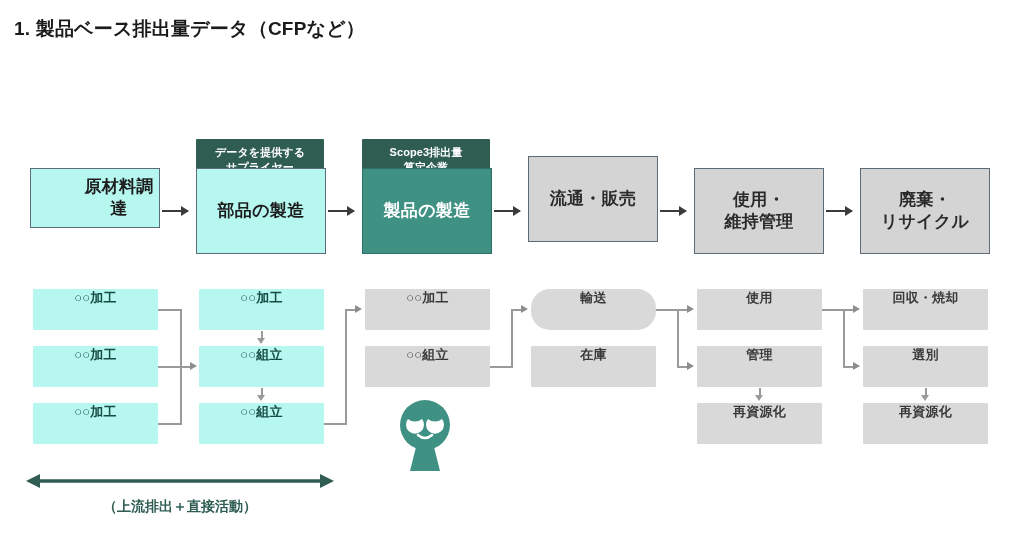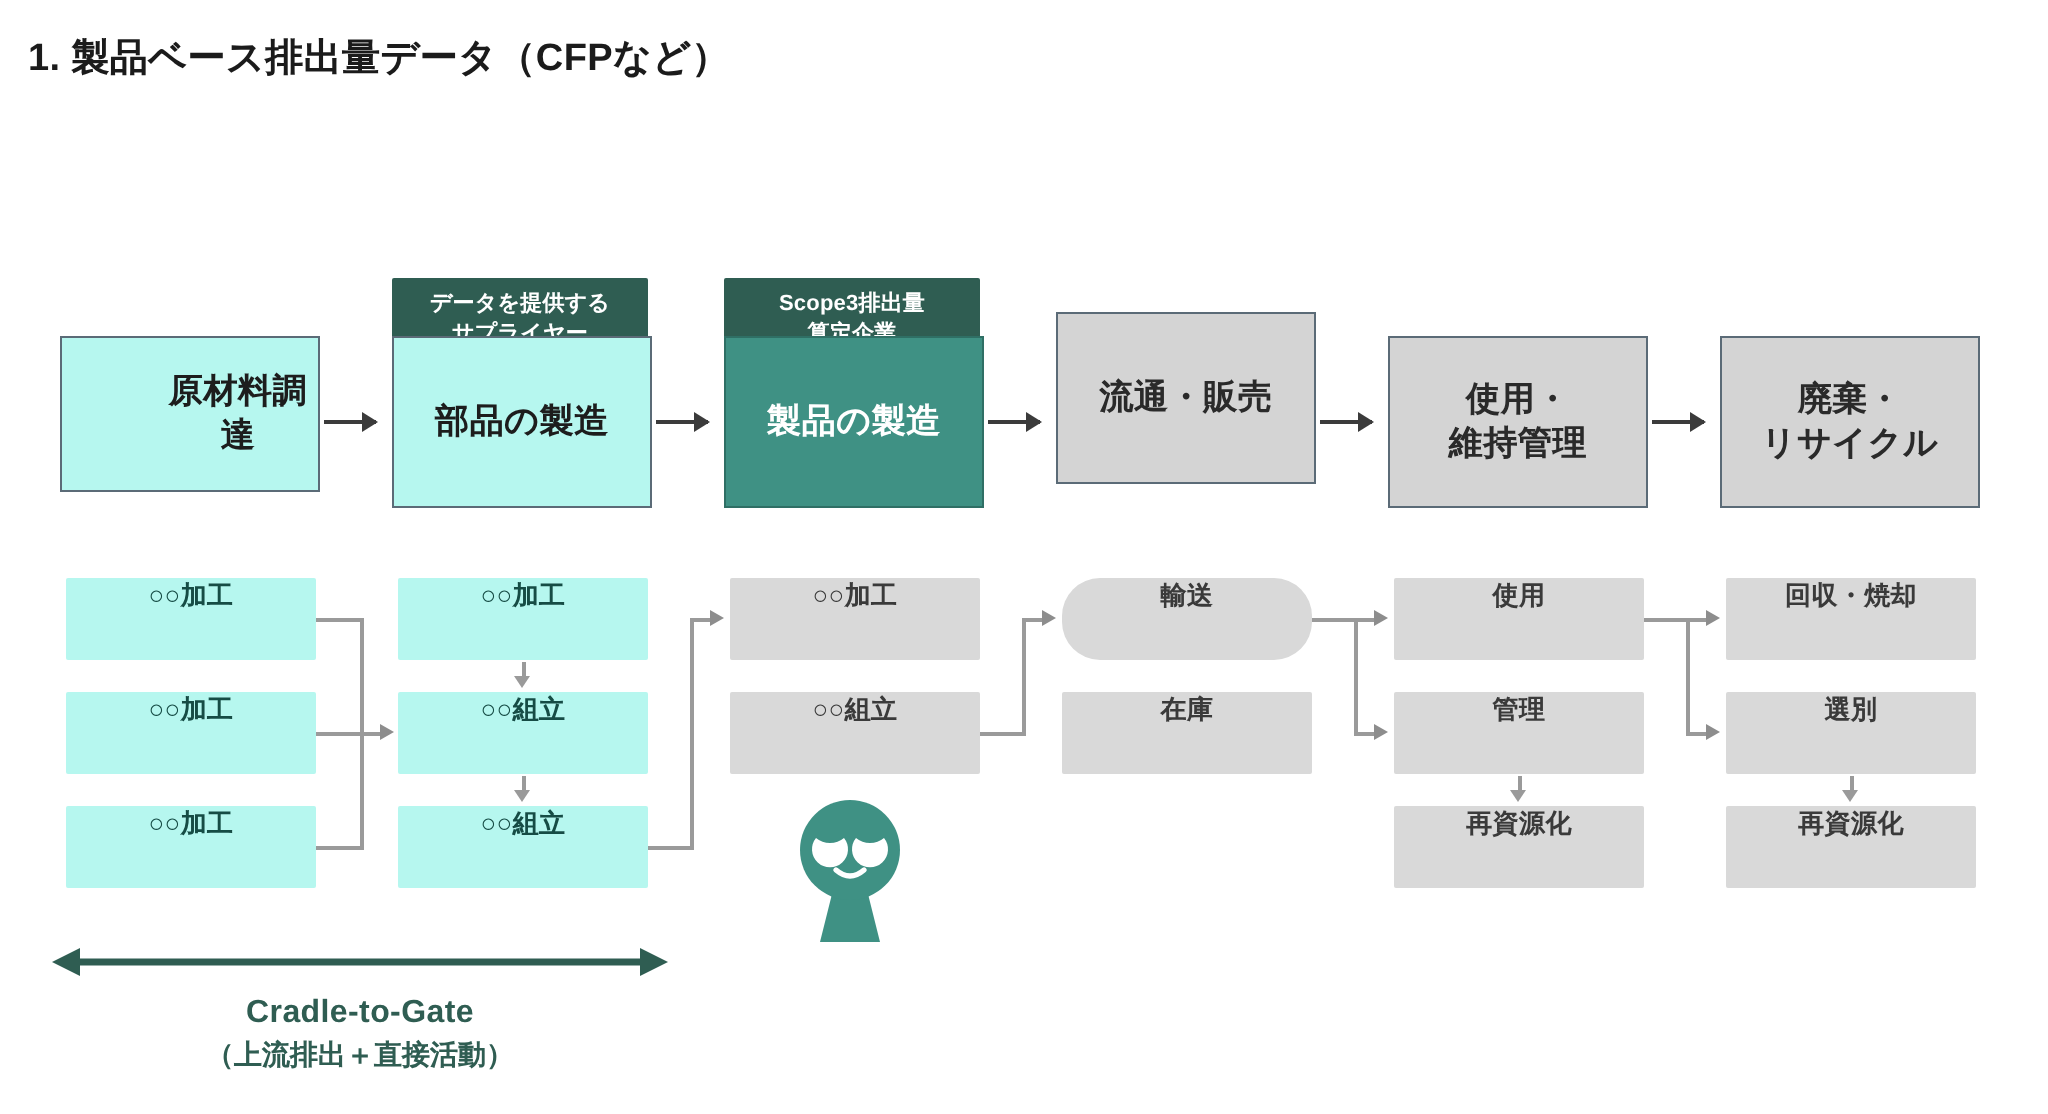--- a/index.html
+++ b/index.html
@@ -116,21 +116,21 @@
 
   <div class="actor-tag" style="left:196px;top:106px;width:128px;height:44px;">
     <span>データを提供する</span>
     <span>サプライヤー</span>
   </div>
   <div class="actor-tag" style="left:362px;top:106px;width:128px;height:48px;">
     <span>Scope3排出量</span>
     <span>算定企業</span>
   </div>
 
-  <div class="stage cyan" style="left:30px;top:168px;width:130px;height:78px;padding-left:48px;">
+  <div class="stage cyan" style="left:30px;top:168px;width:130px;height:60px;padding-left:48px;">
     <div>
         <span>原材料調達</span>
       </div>
   </div>
   <div class="stage cyan" style="left:196px;top:168px;width:130px;height:86px;">
     <div>
         <span>部品の製造</span>
       </div>
   </div>
   <div class="stage teal" style="left:362px;top:168px;width:130px;height:86px;">
@@ -268,17 +268,16 @@
   </div>
 
   <div class="c2g-arrow" style="left:26px;top:472px;width:308px;height:18px;">
     <svg width="308" height="18" viewBox="0 0 308 18" xmlns="http://www.w3.org/2000/svg">
       <line x1="12" y1="9" x2="296" y2="9" stroke="#2f5d52" stroke-width="3.4"></line>
       <path d="M0 9 L14 2 L14 16 Z" fill="#2f5d52"></path>
       <path d="M308 9 L294 2 L294 16 Z" fill="#2f5d52"></path>
     </svg>
   </div>
   <div class="c2g-label" style="left:26px;top:496px;width:308px;">
-    <span class="en">Cradle-to-Gate</span>
     <span class="jp">（上流排出＋直接活動）</span>
   </div>
 
 </div>
 
 </body></html>

